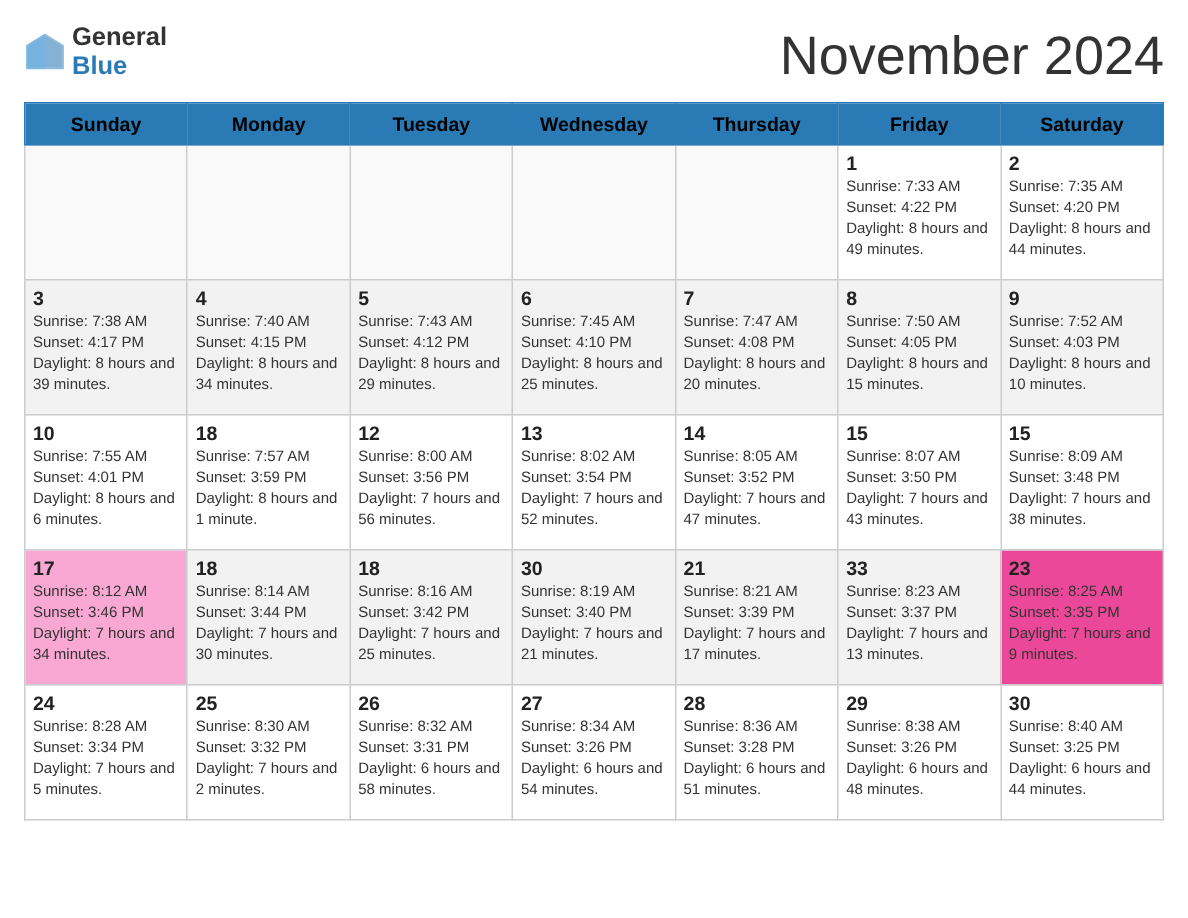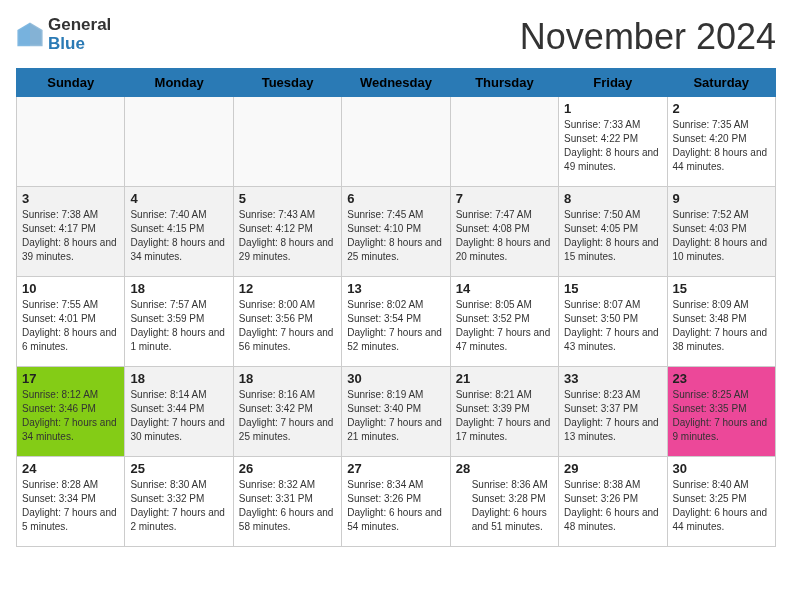--- a/index.html
+++ b/index.html
@@ -221,21 +221,21 @@
 Daylight: 7 hours and 43 minutes.</div>
         </td>
         <td class="calendar-cell">
           <span class="day-number">15</span>
           <div class="cell-info" style="white-space: pre-line;">Sunrise: 8:09 AM
 Sunset: 3:48 PM
 Daylight: 7 hours and 38 minutes.</div>
         </td>
       </tr>
       <tr class="week-row" style="background: rgb(242, 242, 242);">
-        <td class="calendar-cell" style="background: #84cc16; margin-top: 44px;">
+        <td class="calendar-cell" style="background: #f9a8d4; margin-top: 44px;">
           <span class="day-number">17</span>
           <div class="cell-info" style="white-space: pre-line;">Sunrise: 8:12 AM
 Sunset: 3:46 PM
 Daylight: 7 hours and 34 minutes.</div>
         </td>
         <td class="calendar-cell" style="background: rgb(242, 242, 242);">
           <span class="day-number">18</span>
           <div class="cell-info" style="white-space: pre-line;">Sunrise: 8:14 AM
 Sunset: 3:44 PM
 Daylight: 7 hours and 30 minutes.</div>
@@ -291,21 +291,21 @@
 Daylight: 6 hours and 58 minutes.</div>
         </td>
         <td class="calendar-cell">
           <span class="day-number">27</span>
           <div class="cell-info" style="white-space: pre-line;">Sunrise: 8:34 AM
 Sunset: 3:26 PM
 Daylight: 6 hours and 54 minutes.</div>
         </td>
         <td class="calendar-cell">
           <span class="day-number">28</span>
-          <div class="cell-info" style="white-space: pre-line; margin-left: 16px;">Sunrise: 8:36 AM
+          <div class="cell-info" style="white-space: pre-line;">Sunrise: 8:36 AM
 Sunset: 3:28 PM
 Daylight: 6 hours and 51 minutes.</div>
         </td>
         <td class="calendar-cell">
           <span class="day-number">29</span>
           <div class="cell-info" style="white-space: pre-line;">Sunrise: 8:38 AM
 Sunset: 3:26 PM
 Daylight: 6 hours and 48 minutes.</div>
         </td>
         <td class="calendar-cell">

